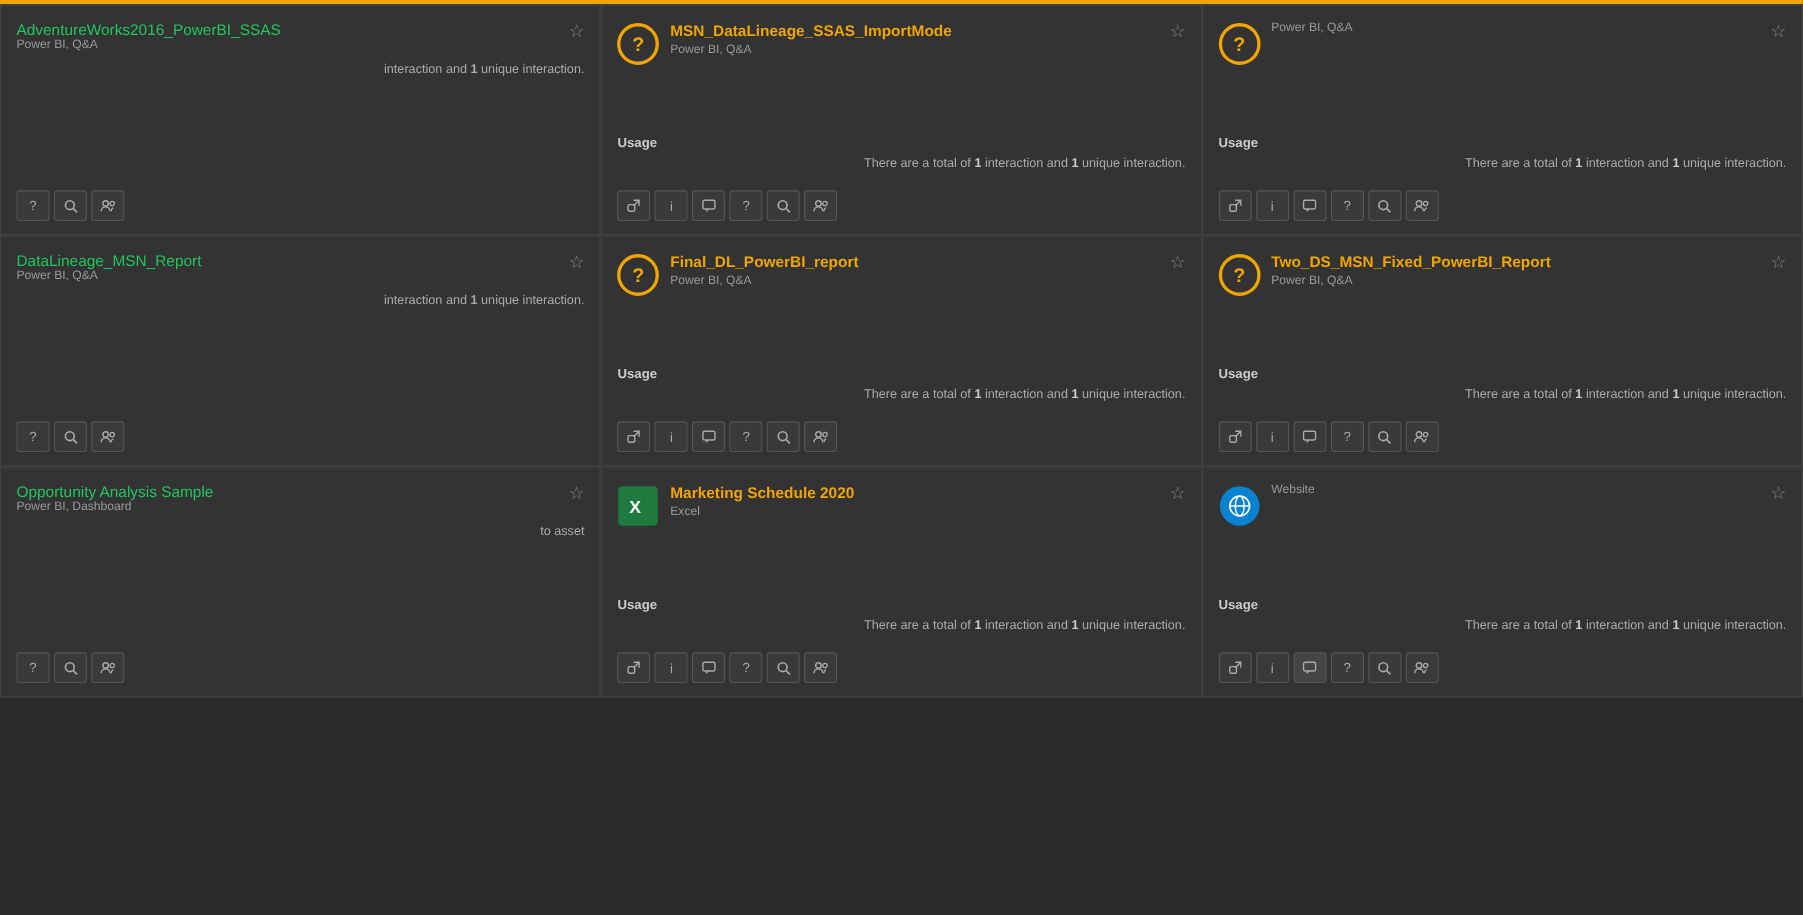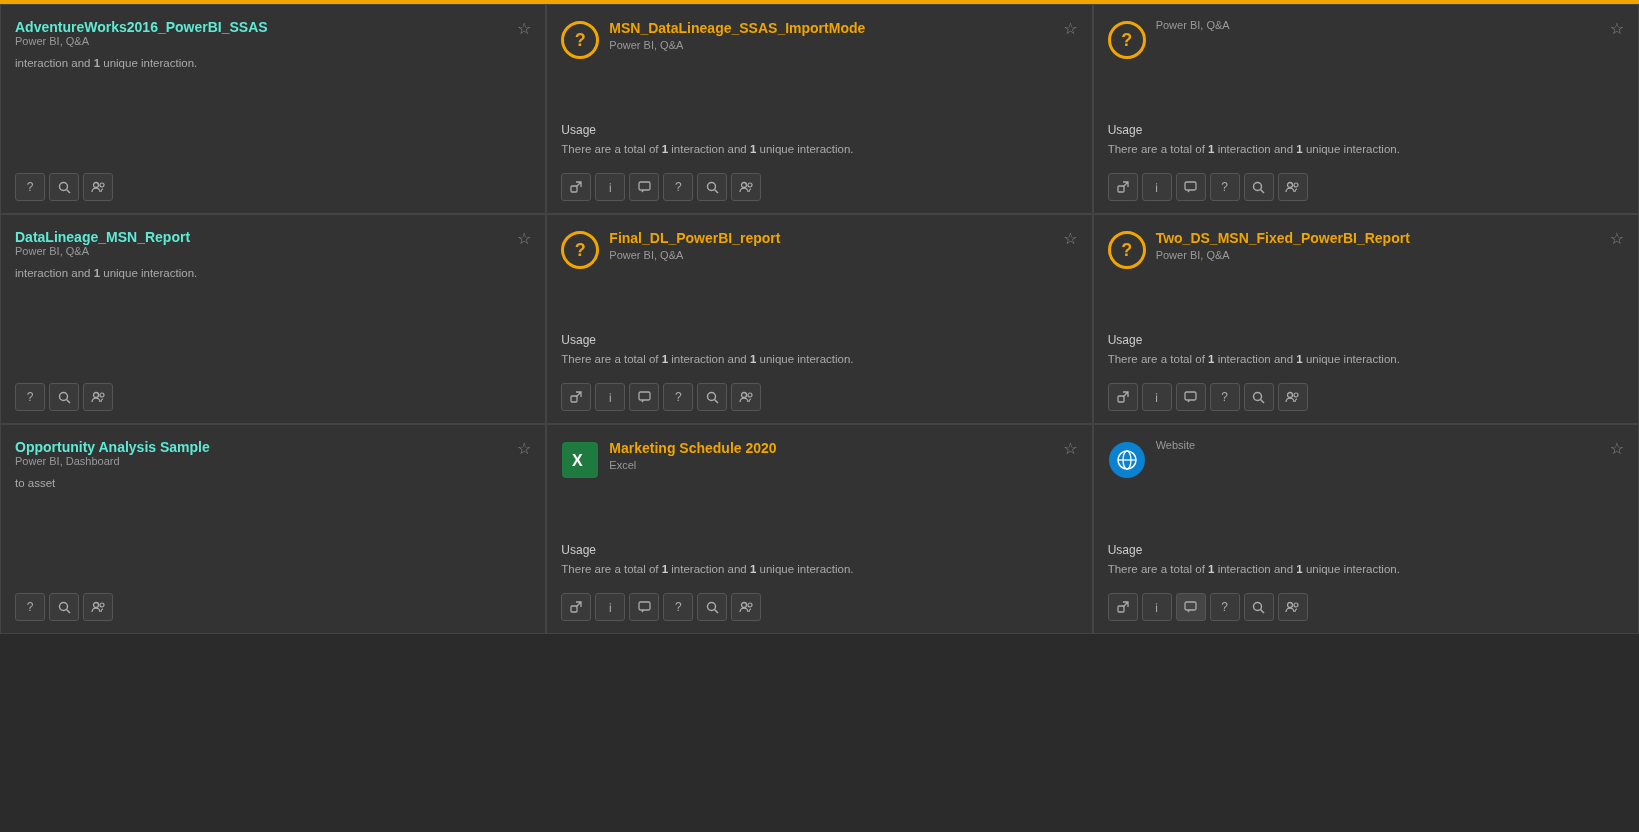--- a/index.html
+++ b/index.html
@@ -103,27 +103,28 @@
       margin-left: auto;
       flex-shrink: 0;
       cursor: pointer;
     }
     .card-body {
       padding: 0 14px 6px 14px;
     }
     .usage-label {
       font-size: 12px;
       color: #ccc;
-      font-weight: 400;
+      font-weight: 700;
       margin-bottom: 4px;
     }
     .usage-text {
       font-size: 11.5px;
       color: #aaa;
       line-height: 1.4;
+      text-align: right;
     }
     .usage-number {
       font-weight: bold;
       color: #ccc;
     }
     .card-footer {
       display: flex;
       gap: 4px;
       padding: 10px 14px 12px 14px;
       margin-top: auto;
@@ -142,23 +143,23 @@
       color: #aaa;
       font-size: 12px;
     }
     .partial-header {
       padding: 14px 14px 8px 14px;
       display: flex;
       align-items: flex-start;
       justify-content: space-between;
     }
     .no-icon-title {
-      color: #5eead4;
+      color: #22c55e;
       font-size: 14px;
-      font-weight: 700;
+      font-weight: 400;
     }
     .no-icon-subtitle {
       color: #999;
       font-size: 11px;
     }
   </style>
 </head>
 <body>
 
 <div class="top-bar"></div>

